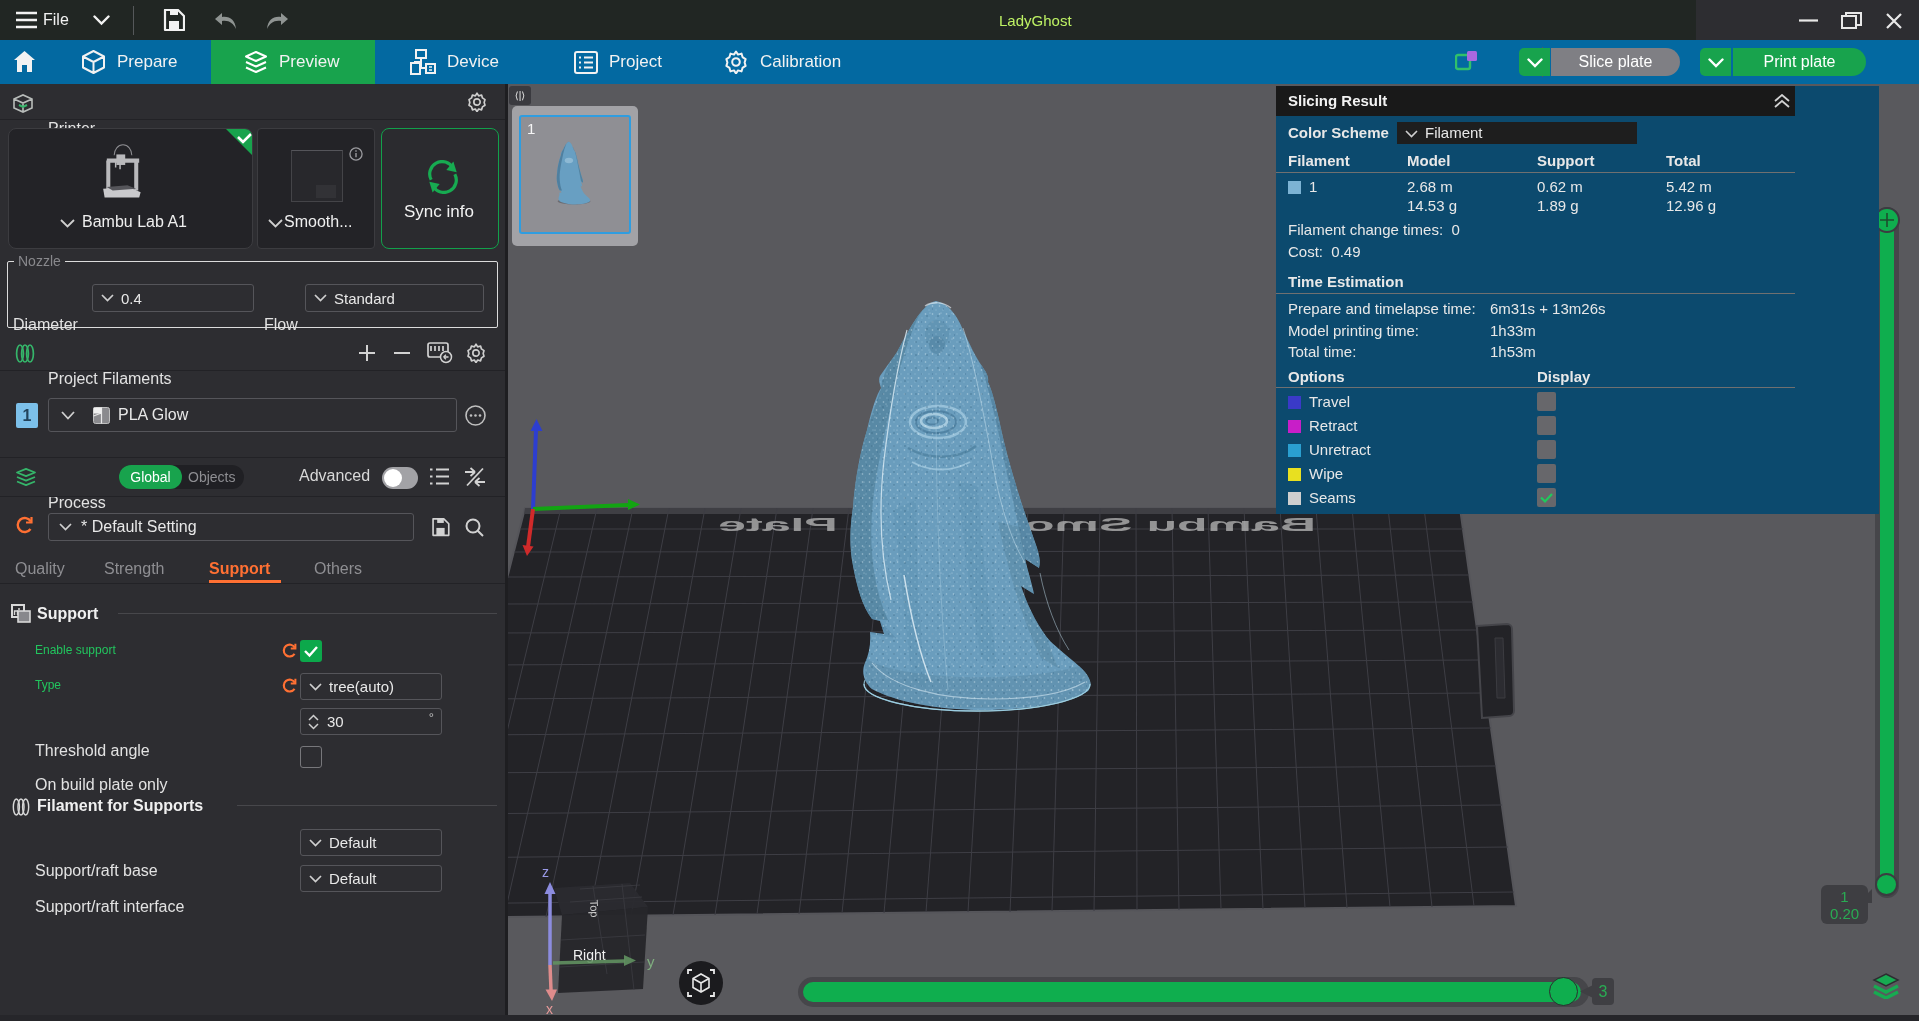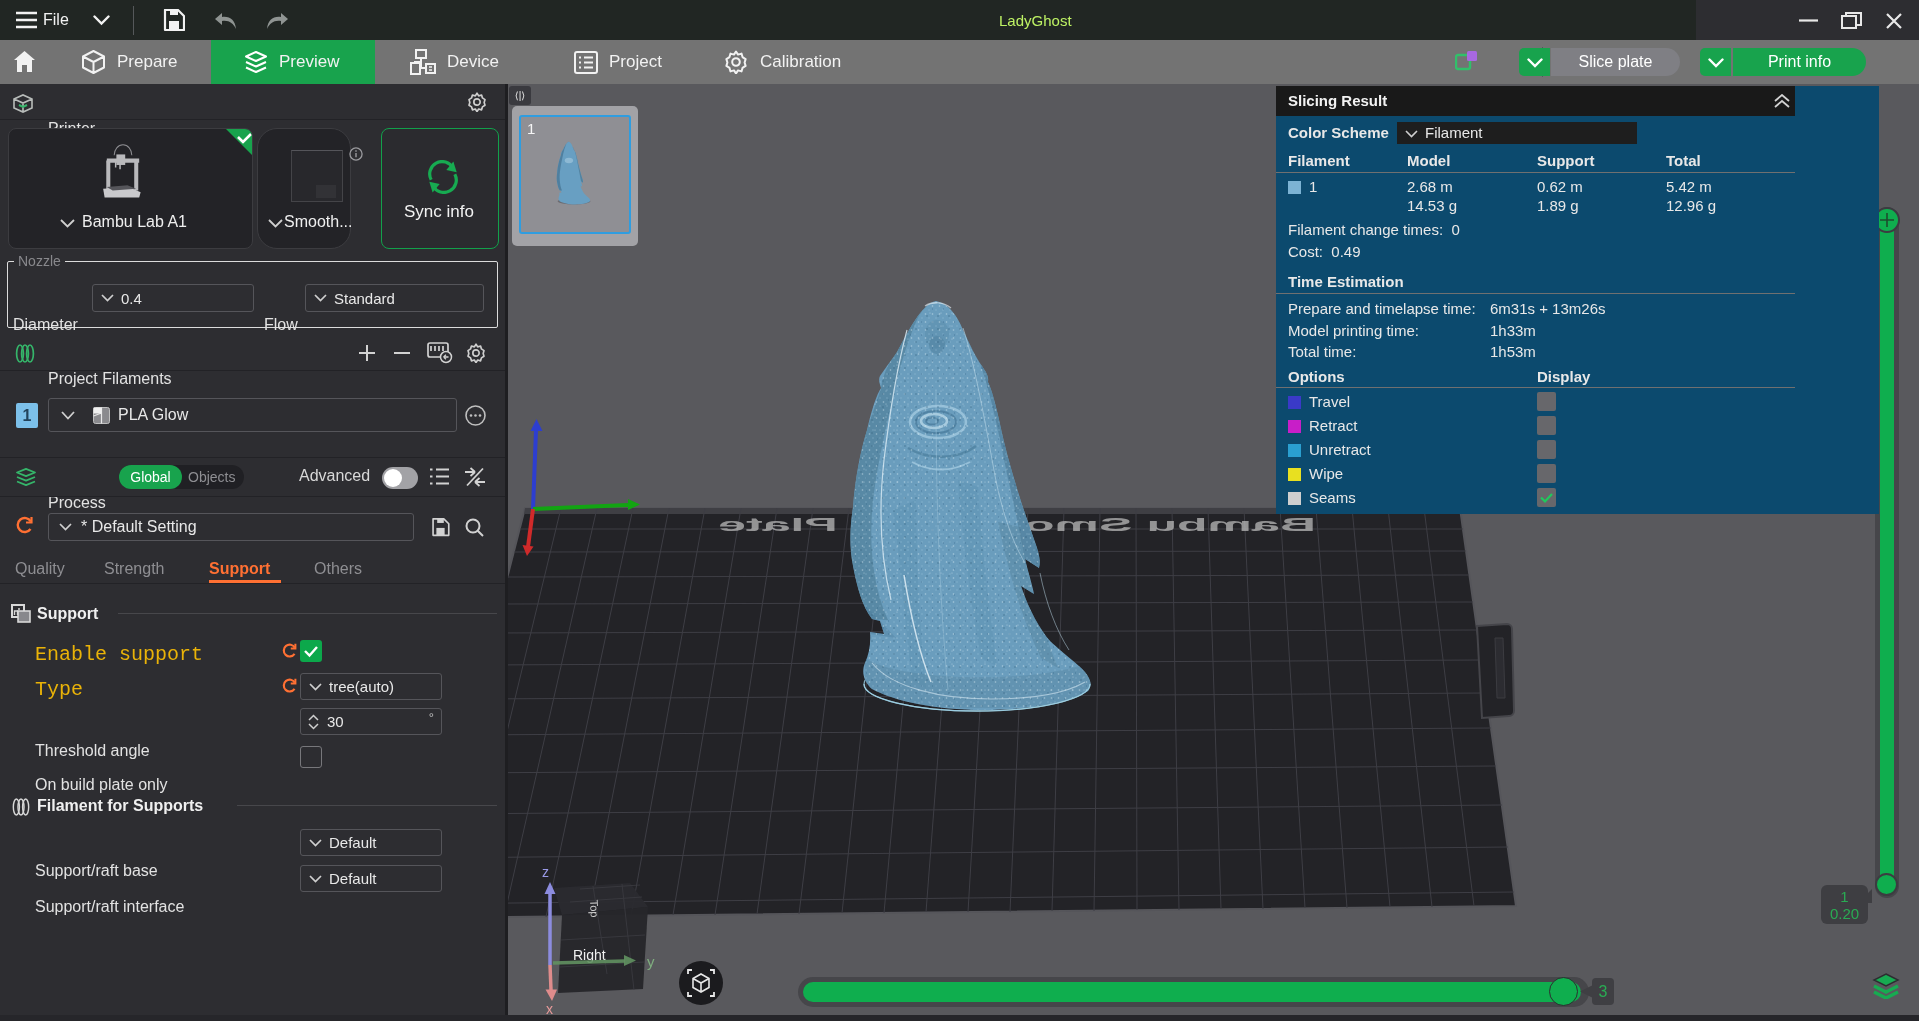--- a/index.html
+++ b/index.html
@@ -1,31 +1,31 @@
 <!DOCTYPE html>
 <html><head>
 <meta charset="utf-8">
 <style>
 * { margin:0; padding:0; box-sizing:border-box; }
 html,body { width:1919px; height:1021px; overflow:hidden; background:#2d2d31;
   font-family:"Liberation Sans", sans-serif; }
 .abs { position:absolute; }
 #titlebar { left:0; top:0; width:1696px; height:40px; background:#212623; }
-#tabbar { left:0; top:40px; width:1919px; height:44px; background:#737373; }
+#tabbar { left:0; top:40px; width:1919px; height:44px; background:#0369a1; }
 .tab { position:absolute; top:0; height:44px; display:flex; align-items:center; color:#f2f2f2; font-size:17px; }
 #leftpanel { left:0; top:84px; width:505px; height:937px; background:#2d2d31; }
 #paneledge { left:505px; top:84px; width:3px; height:937px; background:#1e1e21; }
 #viewport { left:508px; top:84px; width:1411px; height:937px; background:#59595d; overflow:hidden; }
 #bottomstrip { left:0; top:1015px; width:1919px; height:6px; background:#26262a; }
 .t { position:absolute; white-space:nowrap; }
 .dd { position:absolute; border:1px solid #55555a; border-radius:3px; color:#e8e8e8;
   display:flex; align-items:center; font-size:15px; }
 .dd svg { margin:0 7px 0 8px; }
 .lbl { color:#e2e2e2; font-size:16px;margin-top:28px; }
-.olbl { color:#eab308; font-size:20px;font-family:Liberation Mono, monospace; }
+.olbl { color:#22c55e; font-size:12px; }
 .hdrtxt { color:#f0f0f0; font-size:16px; font-weight:bold; }
 </style>
 </head>
 <body>
 <div id="titlebar" class="abs">
   <svg class="abs" style="left:16px;top:11px" width="21" height="18" viewBox="0 0 21 18">
     <g stroke="#f2f2f2" stroke-width="2.6">
         <path d="M0 2h21M0 9h21M0 16h21"></path>
       </g>
   </svg>
@@ -111,21 +111,21 @@
   <div class="abs" style="left:1542px;top:7px;width:1px;height:30px;background:#55585a"></div>
   <div class="abs" style="left:1519px;top:8px;width:31px;height:28px;background:#18a34d;border-radius:5px 0 0 5px;"></div>
   <svg class="abs" style="left:1527px;top:18px" width="16" height="10" viewBox="0 0 16 10">
     <path d="M1.5 1.5 L8 8 L14.5 1.5" stroke="#fff" stroke-width="2.4" fill="none" stroke-linecap="round"></path>
   </svg>
   <div class="abs" style="left:1551px;top:8px;width:129px;height:28px;background:#7f7f84;border-radius:0 14px 14px 0;color:#fff;font-size:16px;display:flex;align-items:center;justify-content:center;">Slice plate</div>
   <div class="abs" style="left:1700px;top:8px;width:31px;height:28px;background:#18a34d;border-radius:5px 0 0 5px;"></div>
   <svg class="abs" style="left:1708px;top:18px" width="16" height="10" viewBox="0 0 16 10">
     <path d="M1.5 1.5 L8 8 L14.5 1.5" stroke="#fff" stroke-width="2.4" fill="none" stroke-linecap="round"></path>
   </svg>
-  <div class="abs" style="left:1733px;top:8px;width:133px;height:28px;background:#18a34d;border-radius:0 14px 14px 0;color:#fff;font-size:16px;display:flex;align-items:center;justify-content:center;">Print info</div>
+  <div class="abs" style="left:1733px;top:8px;width:133px;height:28px;background:#18a34d;border-radius:0 14px 14px 0;color:#fff;font-size:16px;display:flex;align-items:center;justify-content:center;">Print plate</div>
 </div>
 <div id="leftpanel" class="abs">
 
   <svg class="abs" style="left:13px;top:10px" width="20" height="19" viewBox="0 0 20 19">
     <path d="M1 5 L10 1 L19 5 L19 14 L10 18 L1 14 Z M1 5 L10 9 L19 5 M10 9 V18" fill="none" stroke="#b8bcba" stroke-width="1.6"></path>
     <path d="M6 11 l4 2 4 -2" stroke="#35b56a" stroke-width="2" fill="none"></path>
   </svg>
   <div class="t lbl" style="left:48px;top:8px">Printer</div>
   <svg class="abs" style="left:467px;top:8px" width="20" height="20" viewBox="0 0 24 24">
     <path fill="none" stroke="#cfcfcf" stroke-width="2" d="M12 8.2 a3.8 3.8 0 1 1 0 7.6 a3.8 3.8 0 1 1 0 -7.6 Z"></path>
@@ -148,21 +148,21 @@
       </g>
       <path d="M7 52 L42 50 L58 56 L56 62 L9 62 Z" fill="#c9c9cc"></path>
       <path d="M12 50 L40 48 L52 52 L20 54 Z" fill="#55555a"></path>
     </svg>
     <svg class="abs" style="left:51px;top:90px" width="15" height="9" viewBox="0 0 15 9">
       <path d="M1 1 L7.5 7.5 L14 1" stroke="#cfcfcf" stroke-width="1.8" fill="none"></path>
     </svg>
     <div class="t" style="left:73px;top:84px;font-size:16px;color:#efefef">Bambu Lab A1</div>
   </div>
 
-  <div class="abs" style="left:257px;top:44px;width:94px;height:121px;background:#232327;border:1px solid #3c3c40;border-radius:20px;">
+  <div class="abs" style="left:257px;top:44px;width:118px;height:121px;background:#232327;border:1px solid #3c3c40;border-radius:4px;">
     <div class="abs" style="left:33px;top:21px;width:52px;height:52px;background:#28282c;border:1px solid #444448;border-top-color:#55555a;"></div>
     <div class="abs" style="left:58px;top:56px;width:20px;height:13px;background:#323236"></div>
     <svg class="abs" style="left:91px;top:18px" width="14" height="14" viewBox="0 0 15 15">
       <circle cx="7.5" cy="7.5" r="6.5" fill="none" stroke="#9a9a9e" stroke-width="1.4"></circle>
       <path d="M7.5 6.5 v4.5 M7.5 3.6 v1.6" stroke="#9a9a9e" stroke-width="1.5"></path>
     </svg>
     <svg class="abs" style="left:10px;top:90px" width="15" height="9" viewBox="0 0 15 9">
       <path d="M1 1 L7.5 7.5 L14 1" stroke="#cfcfcf" stroke-width="1.8" fill="none"></path>
     </svg>
     <div class="t" style="left:26px;top:84px;font-size:16px;color:#efefef">Smooth...</div>

